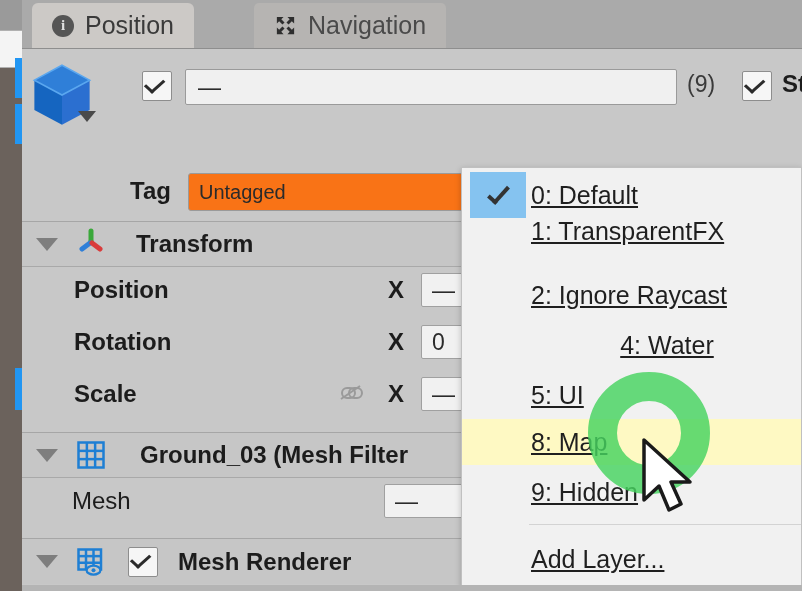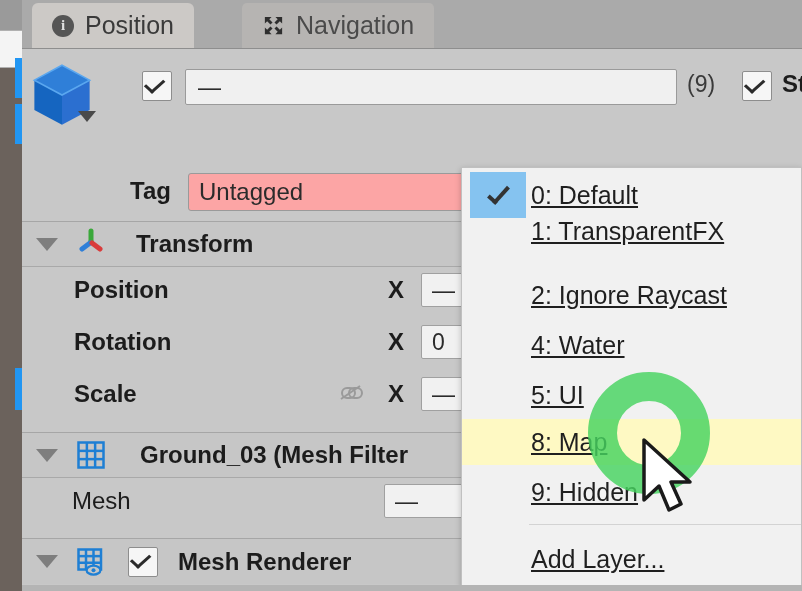--- a/index.html
+++ b/index.html
@@ -57,21 +57,21 @@
     color: #2e2e2e;
   }
   .tab.active {
     left: 10px;
     background: #ccc9c6;
     border-top-left-radius: 6px;
     border-top-right-radius: 6px;
     color: #3a3a3a;
   }
   .tab.inactive {
-    left: 220px;
+    left: 232px;
     background: #b6b4b2;
     border-top-left-radius: 5px;
     border-top-right-radius: 5px;
     color: #4a4a4a;
   }
   .info-icon {
     width: 22px; height: 22px; border-radius: 50%;
     background: #555; color: #e0e0e0;
     font-size: 15px; font-weight: bold;
     font-family: "Liberation Serif", serif;
@@ -142,26 +142,26 @@
   }
 
   
   .tag-lbl {
     position: absolute; left: 108px; top: 128px;
     font-size: 24px; font-weight: bold; color: #1c1c1c;
   }
   .tag-dd {
     position: absolute; left: 166px; top: 124px;
     width: 316px; height: 38px;
-    background: #fca5a5;
+    background: #f97316;
     border: 1px solid #9a9a9a;
     border-radius: 3px;
     display: flex; align-items: center;
     padding-left: 10px;
-    font-size: 24px; color: #2b2b2b;
+    font-size: 20px; color: #2b2b2b;
   }
   .dd-caret {
     position: absolute; right: 14px; top: 50%;
     margin-top: -4px;
     width: 0; height: 0;
     border-left: 9px solid transparent;
     border-right: 9px solid transparent;
     border-top: 11px solid #4a4a4a;
   }
   .layer-lbl {
@@ -477,21 +477,21 @@
 
     <div class="popup-item" style="top:4px;">
       <span class="lbl">0: Default</span>
     </div>
     <div class="popup-item" style="top:40px;">
       <span class="lbl">1: TransparentFX</span>
     </div>
     <div class="popup-item" style="top:104px;">
       <span class="lbl">2: Ignore Raycast</span>
     </div>
-    <div class="popup-item" style="top:154px;">
+    <div class="popup-item" style="top:154px;justify-content:center;">
       <span class="lbl">4: Water</span>
     </div>
     <div class="popup-item" style="top:204px;">
       <span class="lbl">5: UI</span>
     </div>
     <div class="popup-item selected" style="top:251px;">
       <span class="lbl">8: Map</span>
     </div>
     <div class="popup-item" style="top:301px;">
       <span class="lbl">9: Hidden</span>

